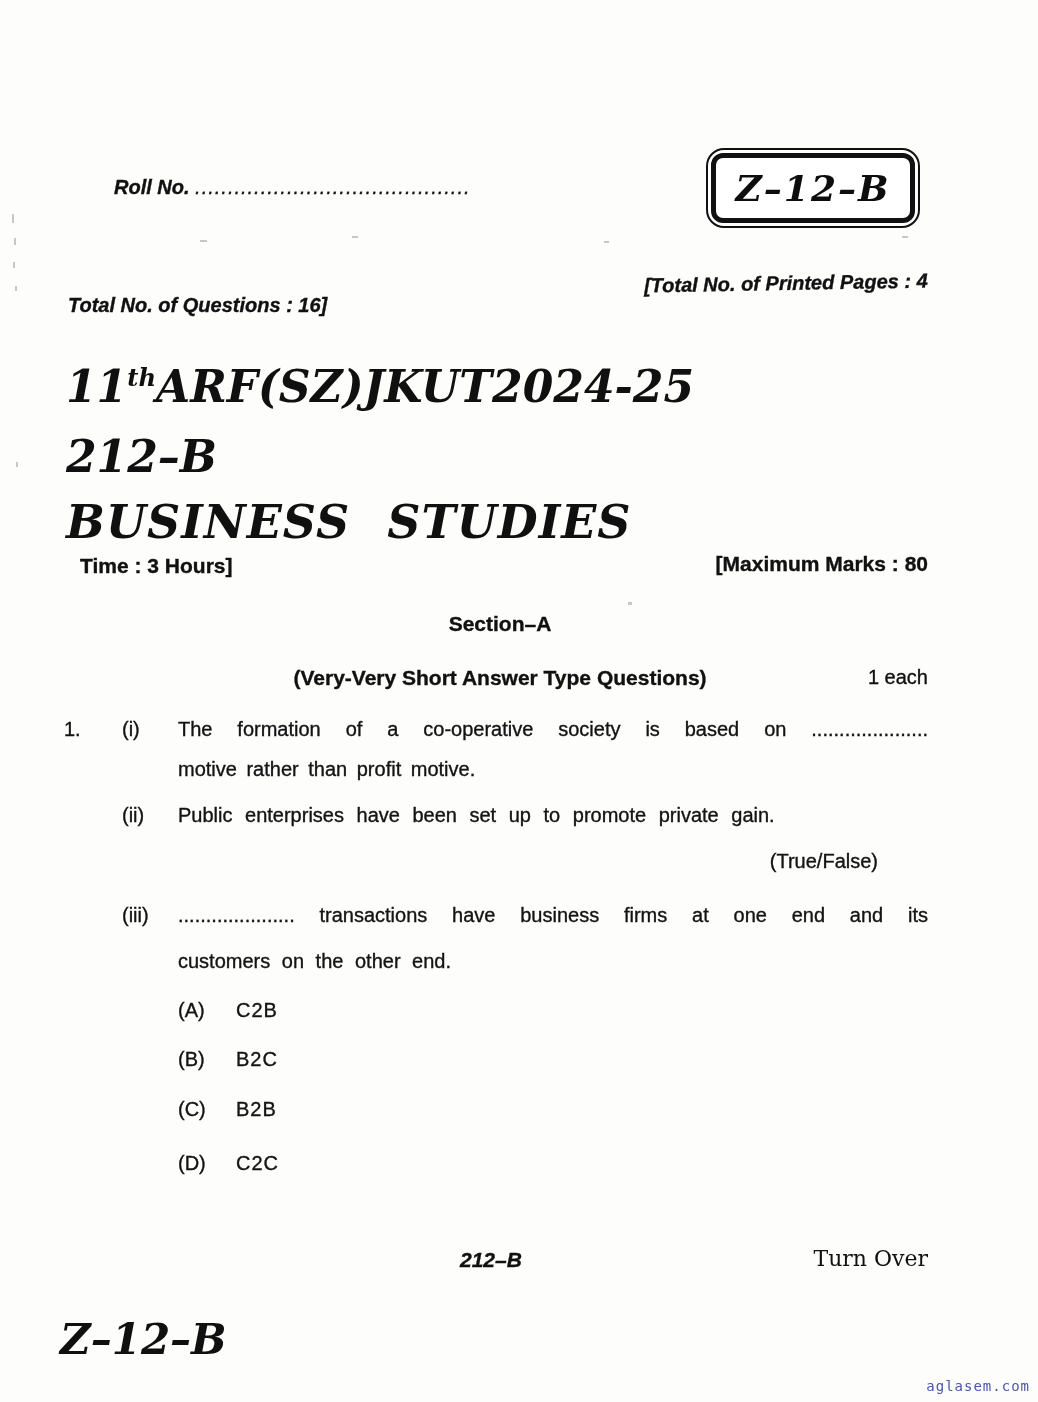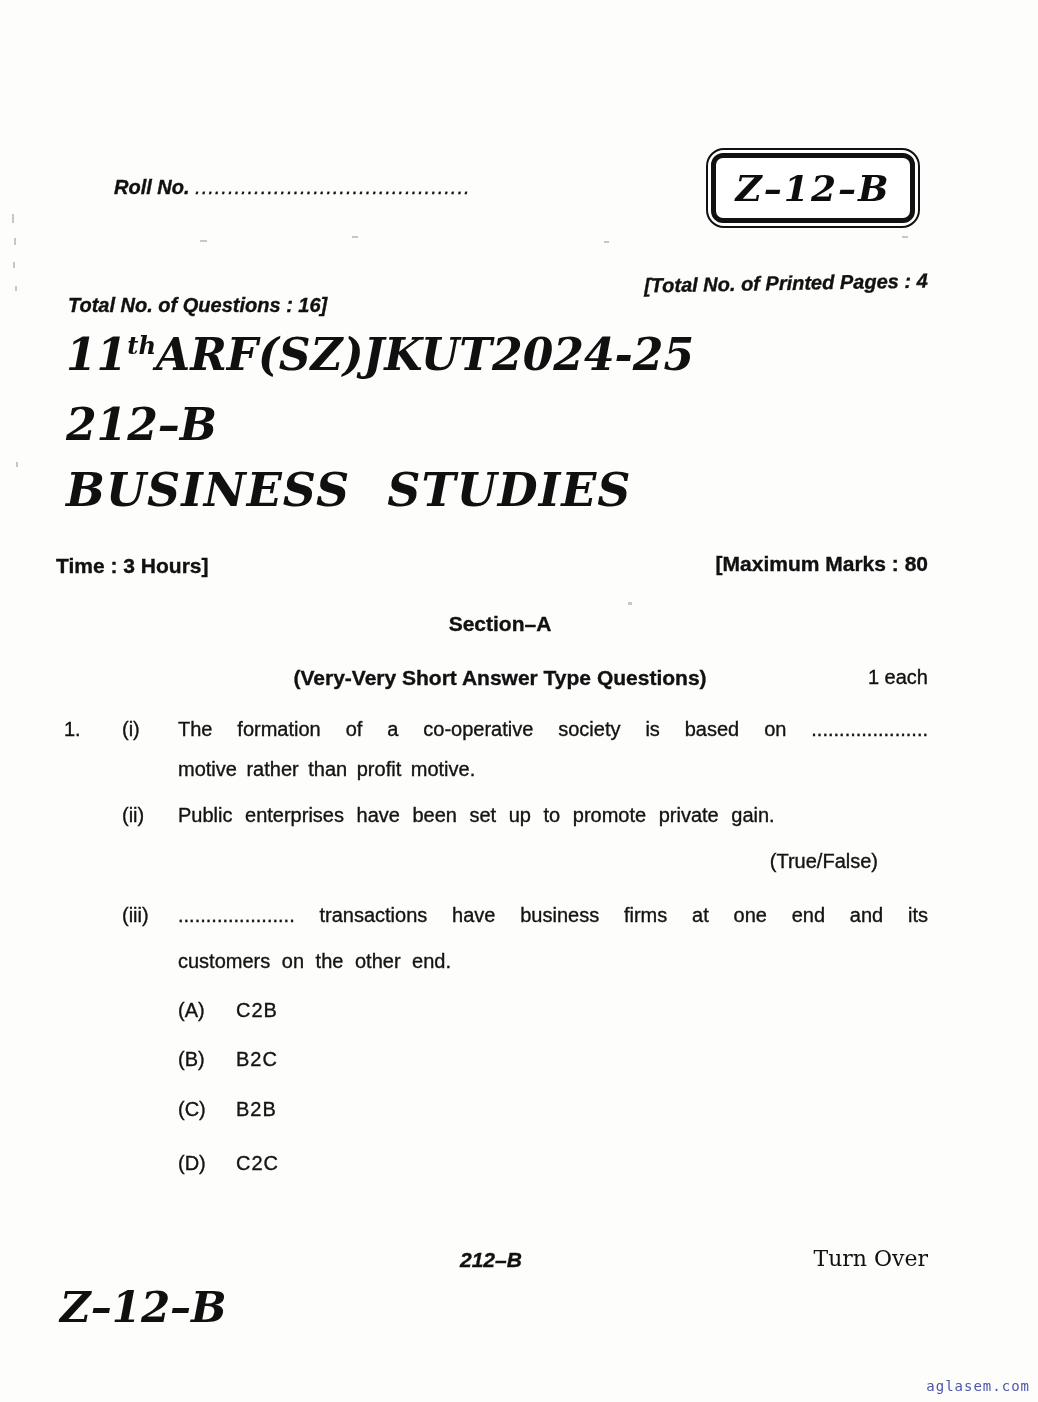--- a/index.html
+++ b/index.html
@@ -10,21 +10,21 @@
     background:#fdfdfc;
     font-family:"Liberation Sans",sans-serif;
     color:#111;
     overflow:hidden;
   }
   .abs{position:absolute;line-height:1.15;white-space:nowrap;}
   .ink{-webkit-text-stroke:0.35px #111;}
   .it{font-style:italic;}
   .b{font-weight:bold;}
   .serifT{font-family:"DejaVu Serif",serif;}
-  .titleln{font-family:"DejaVu Serif",serif;font-style:italic;font-weight:bold;color:#101010;}
+  .titleln{font-family:"DejaVu Serif",serif;font-style:italic;font-weight:bold;color:#101010;margin-top:32px;}
   sup{font-size:55%;vertical-align:super;}
   .qtext{font-size:20px;color:#141414;word-spacing:5px;}
   .jline{white-space:normal;text-align:justify;text-align-last:justify;width:750px;}
   .badge-outer{
     position:absolute;left:706px;top:148px;width:214px;height:80px;
     border:2.5px solid #111;border-radius:18px;padding:3px;box-sizing:border-box;
     background:#fff;
   }
   .badge-inner{
     width:100%;height:100%;box-sizing:border-box;
@@ -64,21 +64,21 @@
 
   <div class="abs it b ink" style="left:68px;top:294px;font-size:20px;">Total No. of Questions : 16]</div>
   <div class="abs it b ink" style="right:110px;top:272px;font-size:20px;transform:rotate(-1deg);">[Total No. of Printed Pages : 4</div>
 
   <div class="abs titleln" style="left:66px;top:330px;font-size:44px;">
     <span>11</span><sup>th</sup><span>ARF(SZ)JKUT2024-25</span>
   </div>
   <div class="abs titleln" style="left:66px;top:400px;font-size:44px;">212–B</div>
   <div class="abs titleln" style="left:66px;top:464px;font-size:46px;word-spacing:20px;letter-spacing:1px;">BUSINESS STUDIES</div>
 
-  <div class="abs b ink" style="left:56px;top:554px;font-size:21px;">Time : 3 Hours]</div>
+  <div class="abs b ink" style="left:80px;top:554px;font-size:21px;">Time : 3 Hours]</div>
   <div class="abs b ink" style="right:110px;top:552px;font-size:21px;">[Maximum Marks : 80</div>
 
   <div class="abs b ink center-line" style="top:612px;font-size:21px;">Section–A</div>
   <div class="abs b ink center-line" style="top:666px;font-size:21px;">(Very-Very Short Answer Type Questions)</div>
   <div class="abs ink" style="right:110px;top:666px;font-size:20px;">1 each</div>
 
   <div class="abs qtext ink" style="left:64px;top:718px;">1.</div>
 
   <div class="abs qtext ink" style="left:122px;top:718px;">(i)</div>
   <div class="abs qtext ink jline" style="left:178px;top:718px;">The formation of a co-operative society is based on .....................</div>

